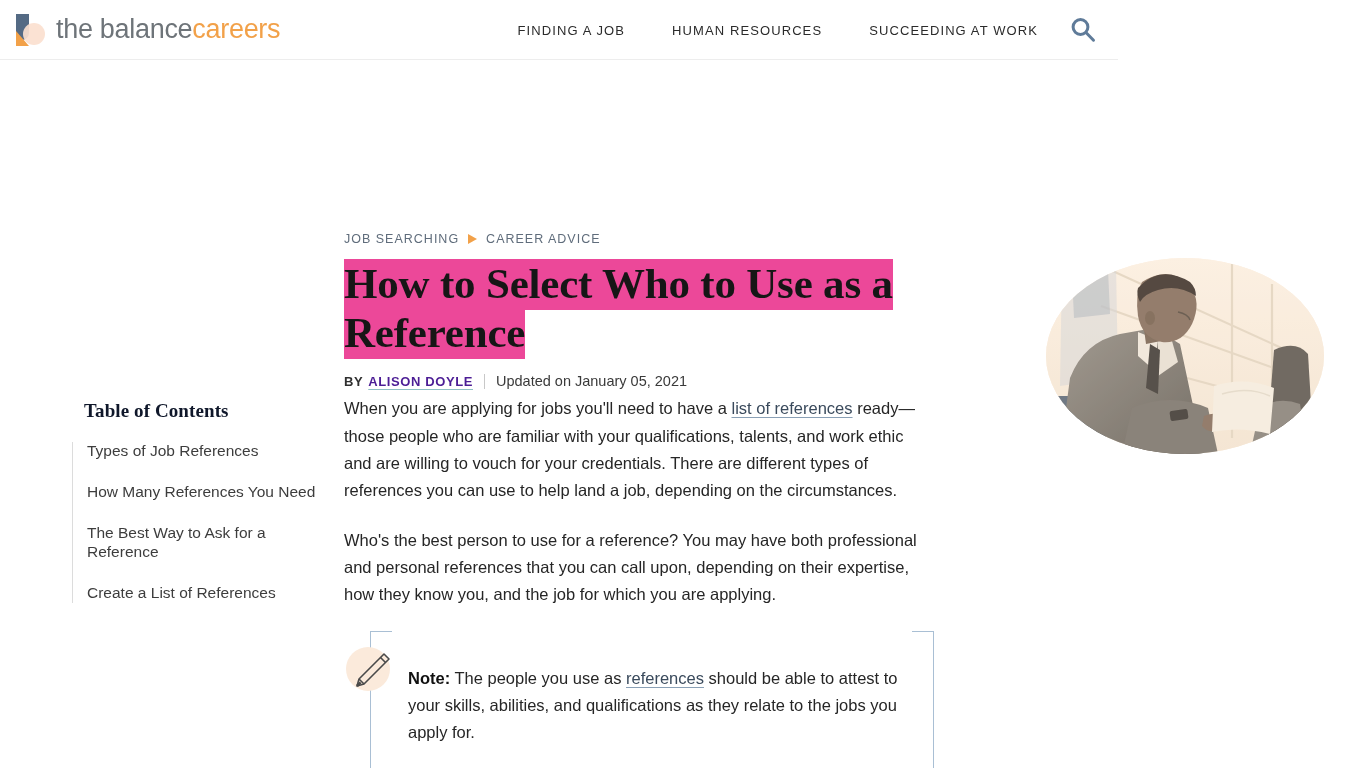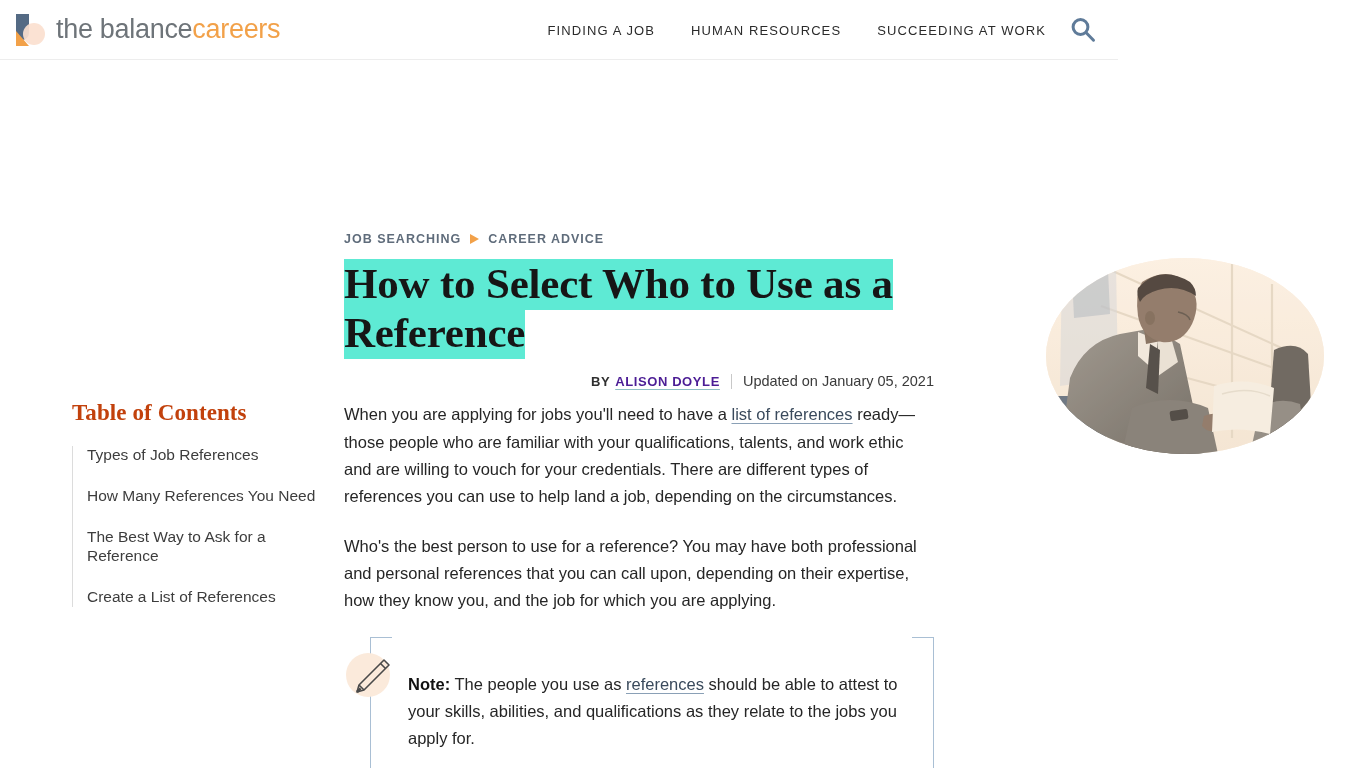--- a/index.html
+++ b/index.html
@@ -63,26 +63,26 @@
     font-size: 27px;
     letter-spacing: -0.3px;
     line-height: 1;
     white-space: nowrap;
   }
   .brand-the-balance { color: #6e7479; }
   .brand-careers { color: #f2a149; }
 
   .main-nav {
     position: absolute;
-    right: 72px;
+    right: 80px;
     top: 0;
     height: 60px;
     display: flex;
     align-items: center;
-    gap: 36px;
+    gap: 47px;
   }
   .nav-link {
     font-size: 13px;
     letter-spacing: 1.1px;
     color: #2b2b2b;
     text-decoration: none;
     font-weight: 400;
     white-space: nowrap;
     cursor: pointer;
   }
@@ -109,24 +109,24 @@
 
   
   .toc {
     position: absolute;
     left: 72px;
     top: 340px;
     width: 250px;
   }
   .toc-title {
     font-family: "Liberation Serif", serif;
-    font-size: 23px;
+    font-size: 19px;
     font-weight: bold;
-    color: #c2410c;
-    margin: 0 0 20px 0;
+    color: #0f172a;
+    margin: 0 0 20px 12px;
     letter-spacing: 0.1px;
   }
   .toc-list {
     list-style: none;
     margin: 0;
     padding: 0 0 0 14px;
     border-left: 1px solid #dcdcdc;
   }
   .toc-item { margin: 0 0 22px 0; }
   .toc-item:last-child { margin-bottom: 0; }
@@ -145,21 +145,21 @@
     left: 344px;
     top: 172px;
     width: 590px;
   }
   .breadcrumb {
     display: flex;
     align-items: center;
     gap: 9px;
     font-size: 12.5px;
     letter-spacing: 1px;
-    font-weight: bold;
+    font-weight: normal;
     margin-bottom: 14px;
   }
   .crumb {
     color: #5f6c7b;
     text-decoration: none;
     cursor: pointer;
   }
   .crumb-sep {
     width: 0; height: 0;
     border-left: 9px solid #f2a149;
@@ -170,35 +170,34 @@
   .headline {
     font-family: "Liberation Serif", serif;
     font-size: 43px;
     font-weight: bold;
     line-height: 1.13;
     color: #161616;
     margin: 0 0 16px 0;
     letter-spacing: -0.2px;
   }
   .headline span {
-    background: #5eead4;
+    background: #ec4899;
     box-decoration-break: clone;
     -webkit-box-decoration-break: clone;
     padding: 1px 0 3px 0;
     text-align: center;
   }
 
   .byline {
     display: flex;
     align-items: center;
     font-size: 13px;
     color: #2f2f2f;
-    margin-bottom: 12px;
+    margin-bottom: 6px;
     white-space: nowrap;
-    justify-content: flex-end;
   }
   .byline-by {
     letter-spacing: 0.6px;
     font-weight: bold;
     margin-right: 5px;
   }
   .byline-author {
     font-weight: bold;
     letter-spacing: 0.6px;
     color: #4c1d95;

